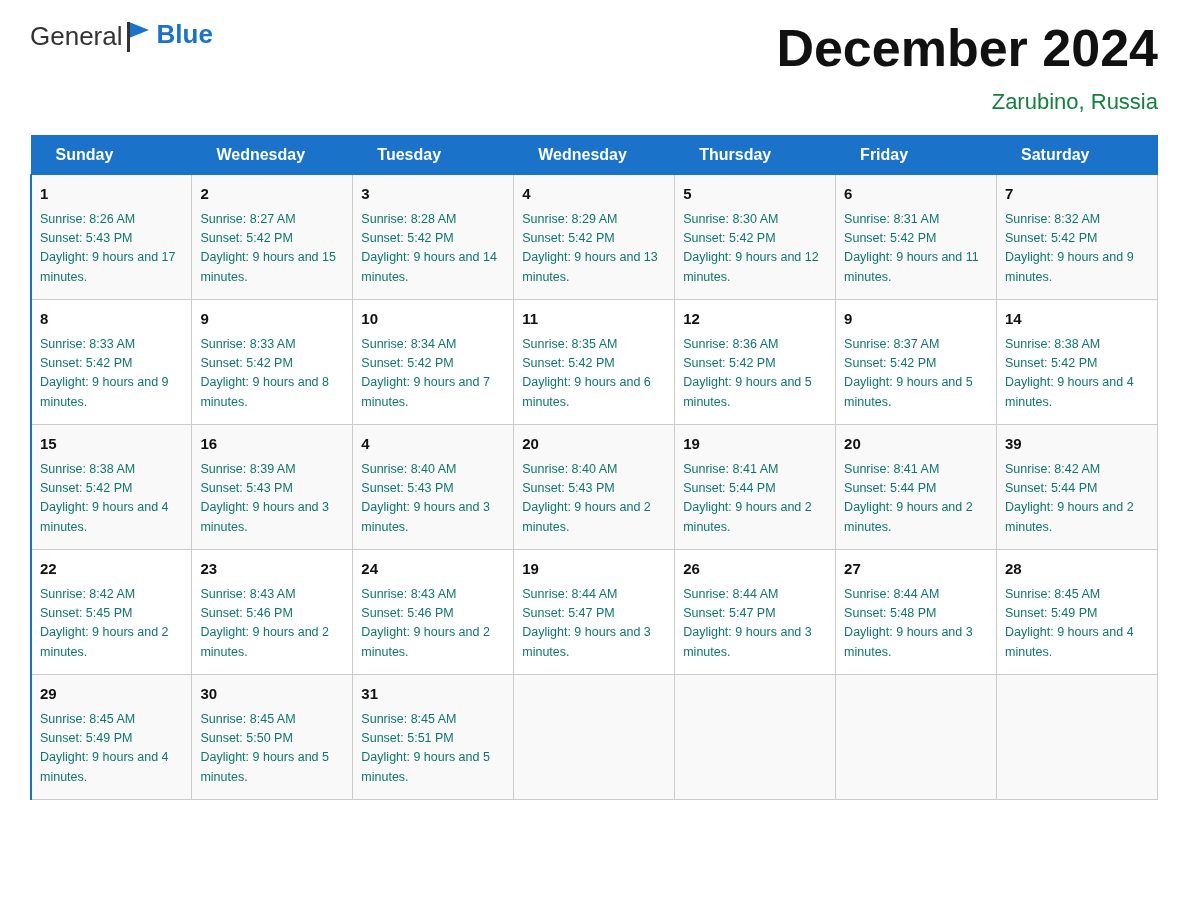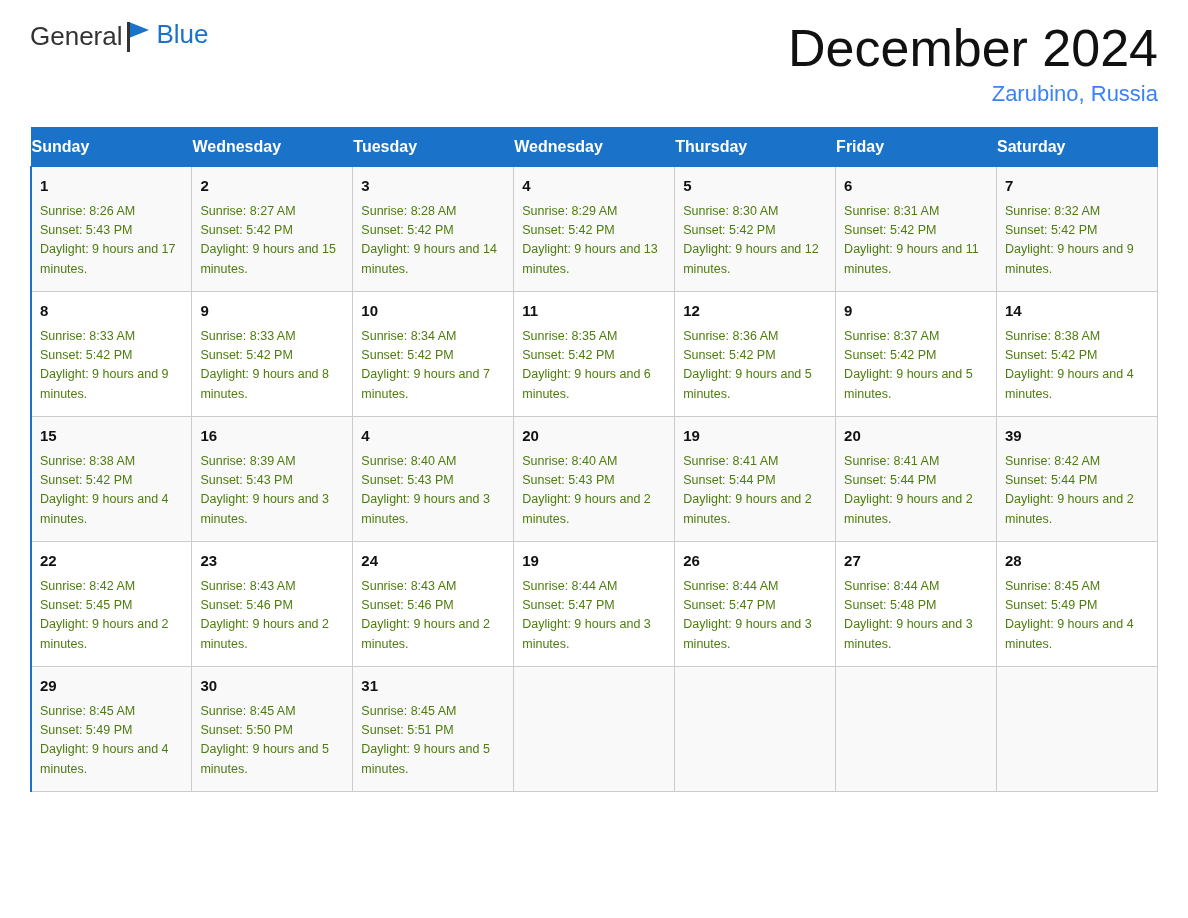--- a/index.html
+++ b/index.html
@@ -19,40 +19,40 @@
     .logo {
       display: flex;
       align-items: center;
       gap: 0px;
     }
     .title-block {
       text-align: right;
     }
     .month-title {
       font-size: 52px;
-      font-weight: normal;
+      font-weight: bold;
       color: #111;
       line-height: 1.1;
     }
     .location {
       font-size: 22px;
-      color: #3b82f6;
-      margin-top: 4px;
+      color: #15803d;
+      margin-top: 12px;
     }
     .calendar-table {
       width: 100%;
       border-collapse: collapse;
       table-layout: fixed;
     }
     .calendar-table thead tr th {
       background-color: #1a73c8;
       color: #ffffff;
       font-size: 16px;
       font-weight: bold;
-      padding: 10px 0;
+      padding: 10px 24px;
       text-align: left;
       border: 1px solid #1a73c8;
     }
     .calendar-table tbody tr td {
       vertical-align: top;
       padding: 8px 8px 12px 8px;
       border: 1px solid #ccc;
       font-size: 13px;
       color: #333;
       line-height: 1.5;
@@ -61,21 +61,21 @@
     }
     .day-num {
       font-size: 15px;
       font-weight: bold;
       color: #111;
       display: block;
       margin-bottom: 4px;
     }
     .day-info {
       font-size: 12.5px;
-      color: #4d7c0f;
+      color: #0f766e;
       line-height: 1.55;
     }
     .empty-cell {
       background: #fff;
     }
     .calendar-table tbody tr:nth-child(odd) td {
       background-color: #f9f9f9;
     }
     .calendar-table tbody tr:nth-child(even) td {
       background-color: #ffffff;
@@ -90,21 +90,21 @@
 <div class="header">
   <div class="logo">
     <div style="display:flex; align-items:center;">
       <span style="font-size:26px; font-weight:normal; color:#333;">General</span>
       <svg width="28" height="32" viewBox="0 0 28 32" style="margin: 0 2px;">
         <polygon points="4,2 24,10 4,18" fill="#1a73c8"></polygon>
         <rect x="2" y="2" width="3" height="30" fill="#333"></rect>
       </svg>
     </div>
     <div style="margin-top:-4px;">
-      <span style="font-size:26px; font-weight:normal; color:#1a73c8; margin-left:2px;">Blue</span>
+      <span style="font-size:26px; font-weight:bold; color:#1a73c8; margin-left:2px;">Blue</span>
     </div>
   </div>
   <div class="title-block">
     <div class="month-title">December 2024</div>
     <div class="location">Zarubino, Russia</div>
   </div>
 </div>
 
 <table class="calendar-table">
   <thead>

